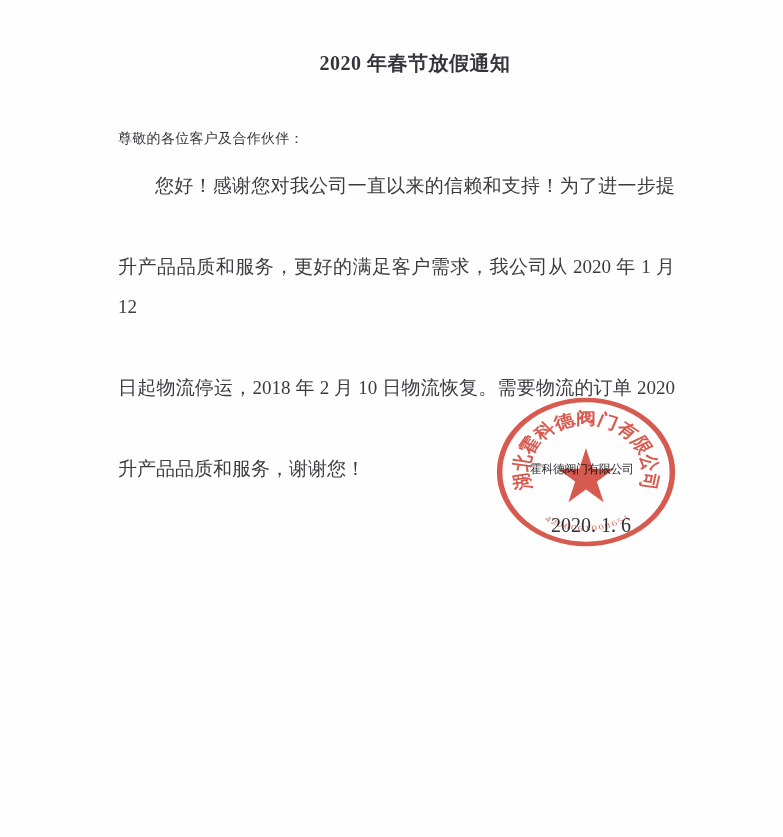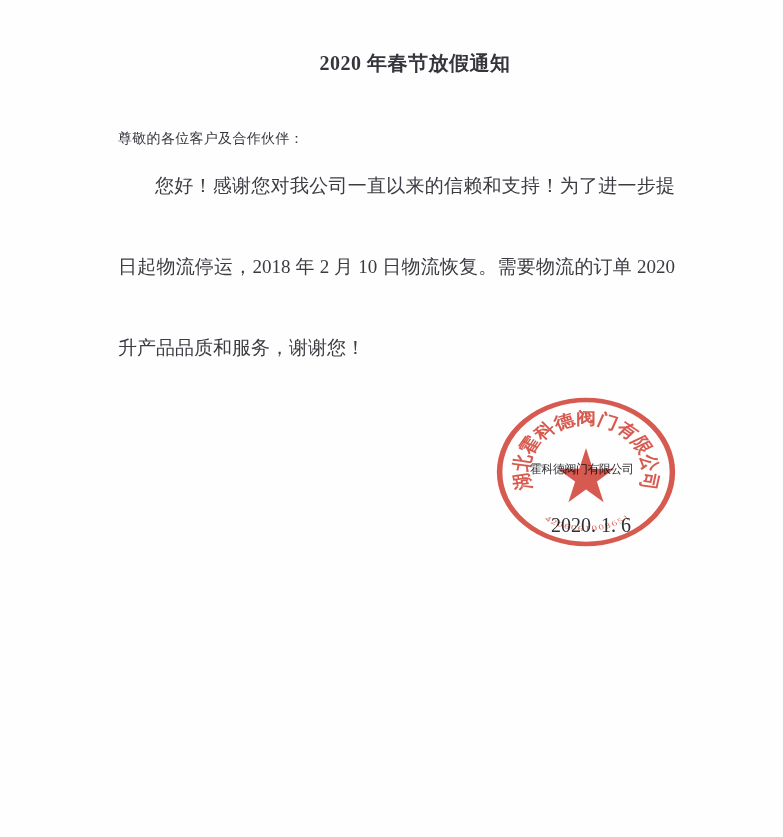--- a/index.html
+++ b/index.html
@@ -100,20 +100,21 @@
 <body>
 
 <div class="page">
 
   <div class="doc-title">2020 年春节放假通知</div>
 
   <div class="salutation">尊敬的各位客户及合作伙伴：</div>
 
   <div class="body-block">
     <div class="jline indent">您好！感谢您对我公司一直以来的信赖和支持！为了进一步提</div>
+    <div class="jline">升产品品质和服务，更好的满足客户需求，我公司从 2020 年 1 月 12</div>
     <div class="jline">日起物流停运，2018 年 2 月 10 日物流恢复。需要物流的订单 2020</div>
     <div class="plainline">升产品品质和服务，谢谢您！</div>
   </div>
 
   <div class="sig-company">霍科德阀门有限公司</div>
 
   <div class="sig-date">2020. 1. 6</div>
 
   <svg class="seal" viewBox="0 0 184 156" xmlns="http://www.w3.org/2000/svg">
 

